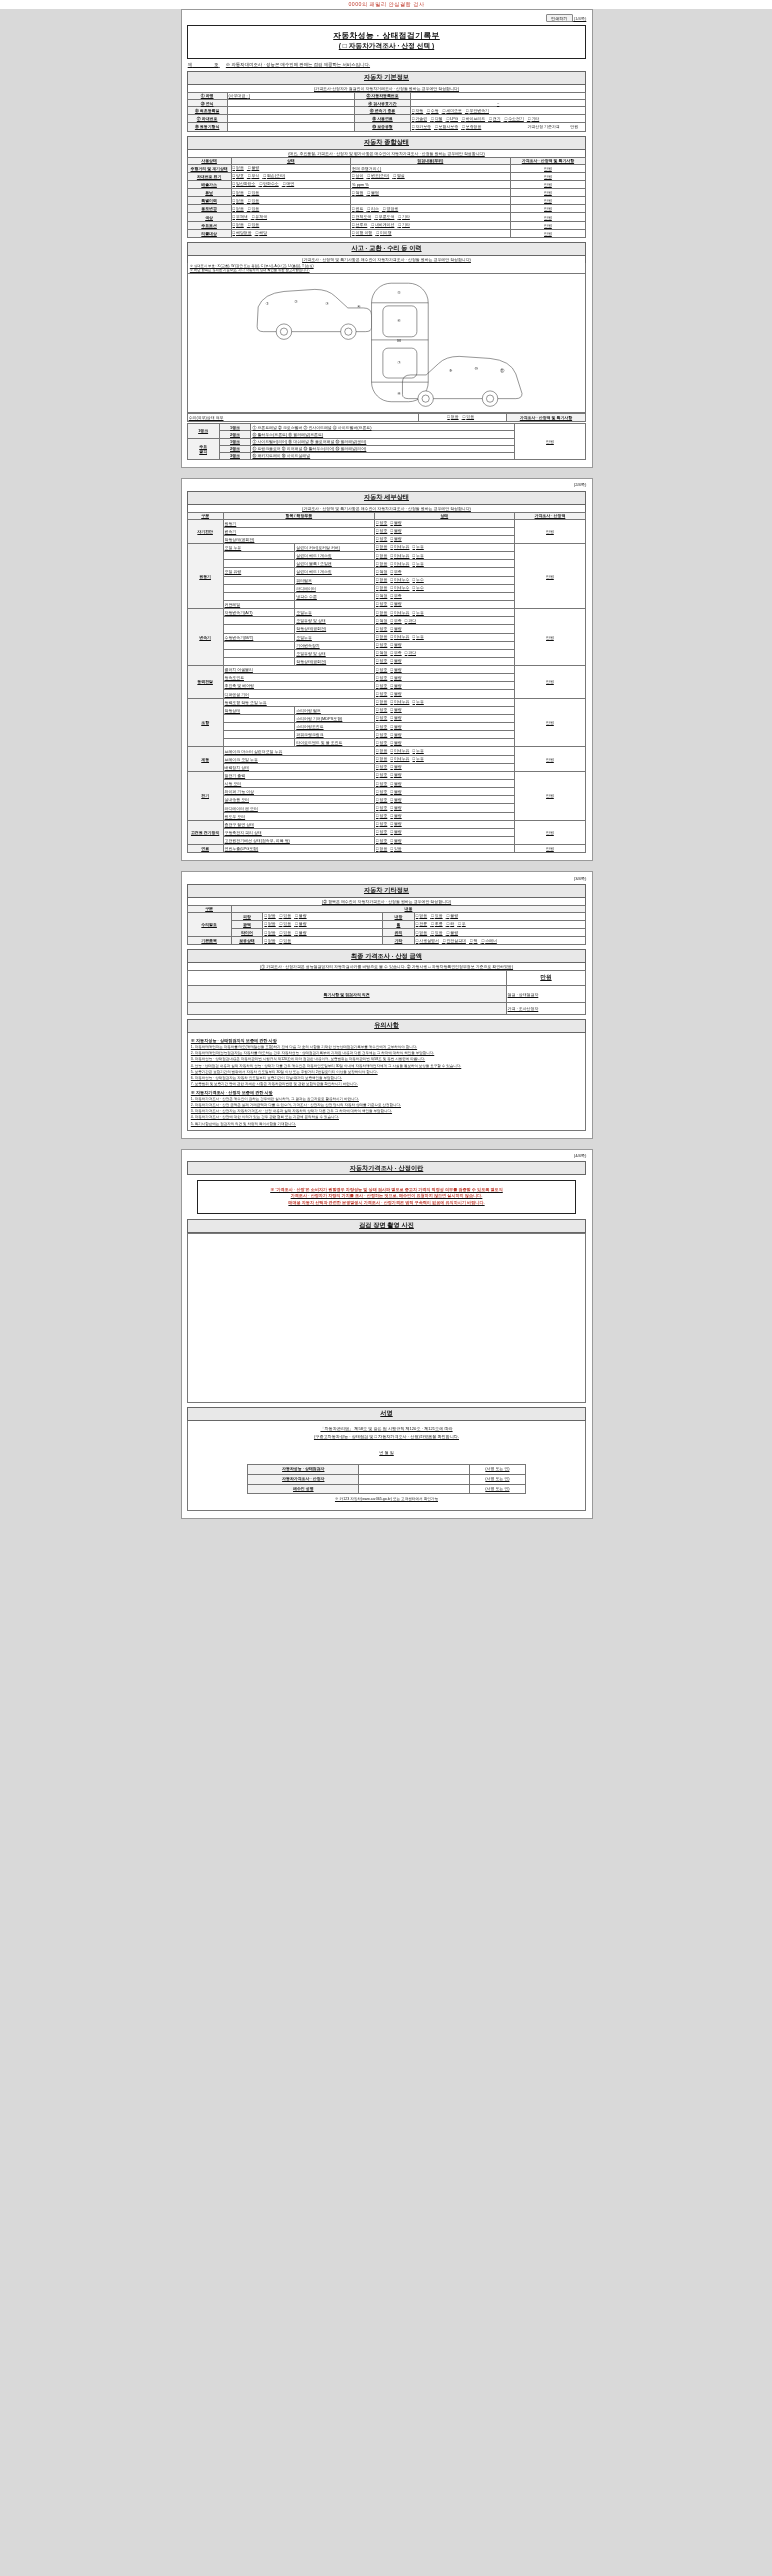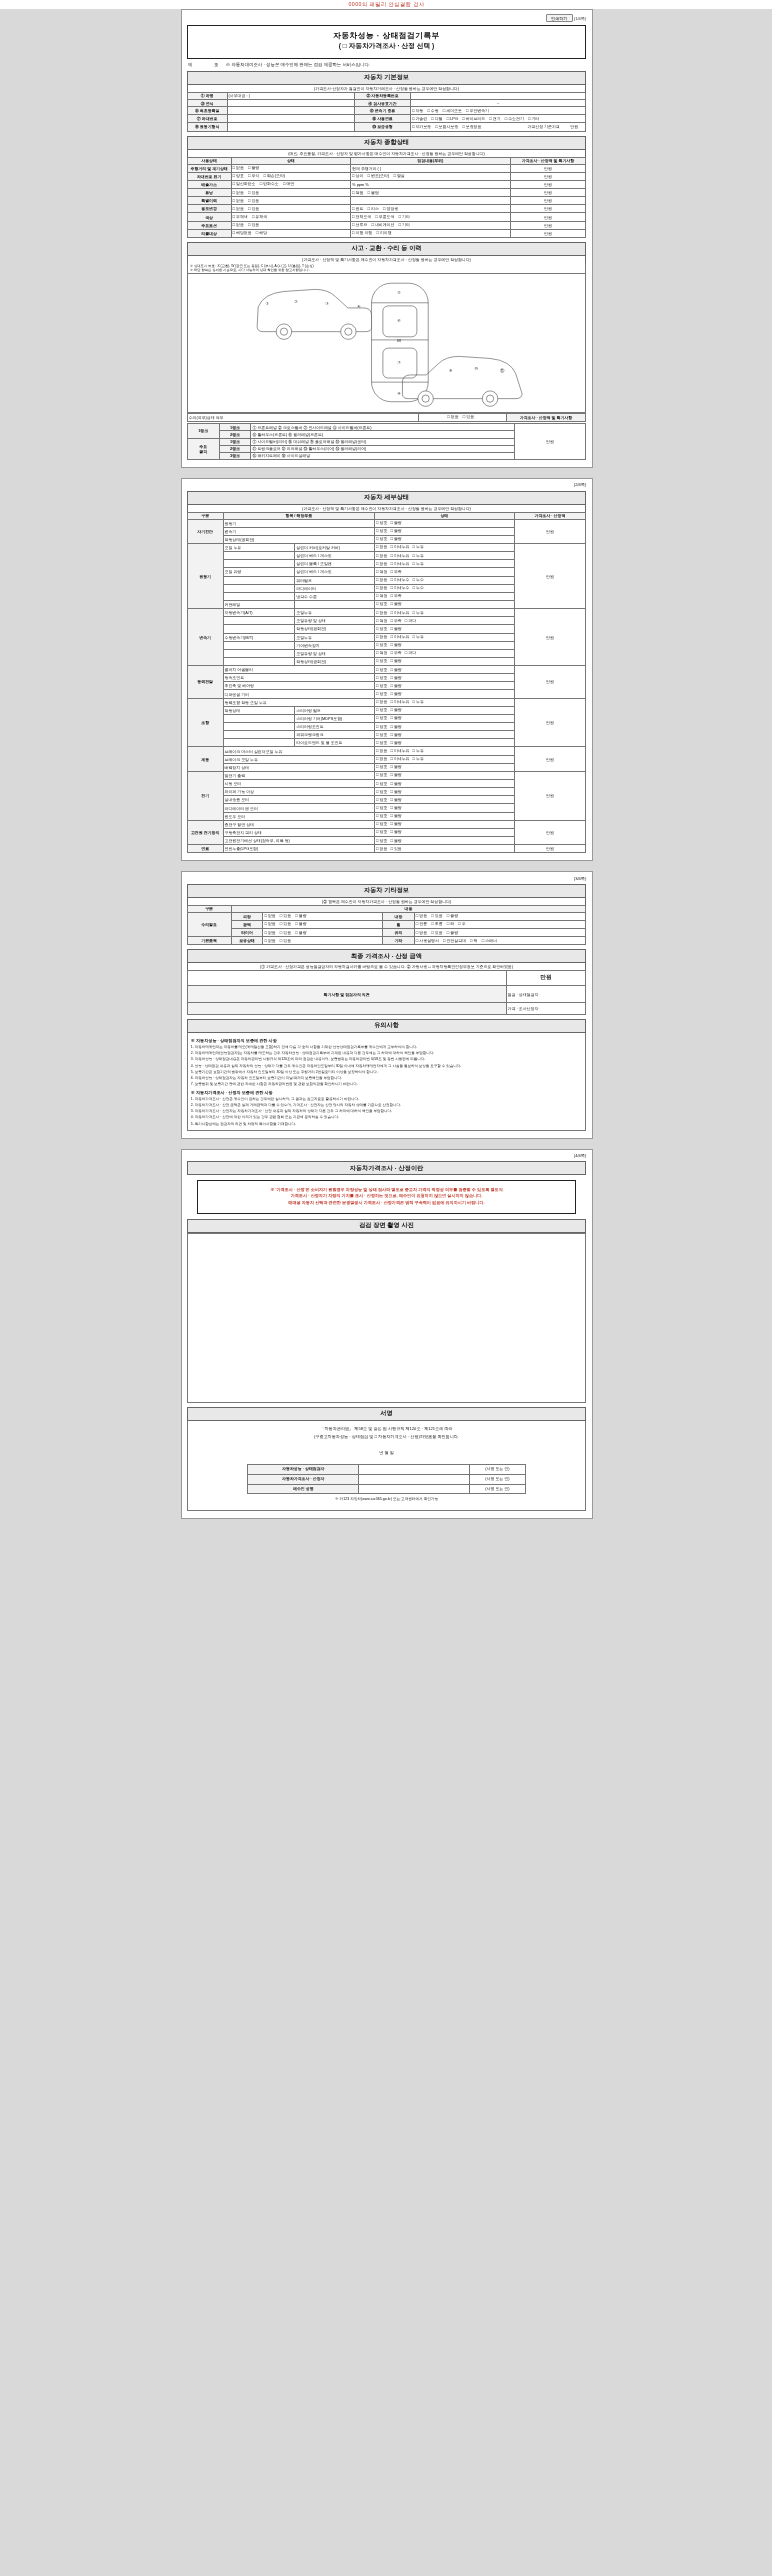--- a/index.html
+++ b/index.html
@@ -12,21 +12,21 @@
     color:#111;
   }
   .page-wrap { width:773px; margin:0 auto; padding:0 0 10.3px 0; }
   .topbar {
     width:773px; height:9.3px; background:#fff;
     display:flex; align-items:center; justify-content:center;
     font-size:5.2px; color:#c0392b; letter-spacing:0.5px;
   }
   .sheet {
     width:412px; margin:0 auto 10px auto; background:#fff;
-    border:0.5px solid #999; padding:4.1px 5.2px 7.2px 5.2px; position:relative;
+    border:0.5px solid #999; padding:4.1px 5.2px 7.2px 5.2px; position:relative;text-decoration:underline;
   }
   .sheet-head { display:flex; justify-content:space-between; align-items:center; height:8.2px; }
   .print-btn {
     border:0.5px solid #888; background:#f3f3f3; font-size:4.1px; padding:0.5px 4.1px; border-radius:1px;
   }
   .pageno { font-size:4.1px; color:#333; }
   .pageno-r { position:absolute; right:5.2px; top:3.1px; font-size:4.1px; }
   .doc-title {
     text-align:center; font-weight:bold; font-size:7.7px; margin:3.1px 0 1px 0; letter-spacing:0.5px;
   }

